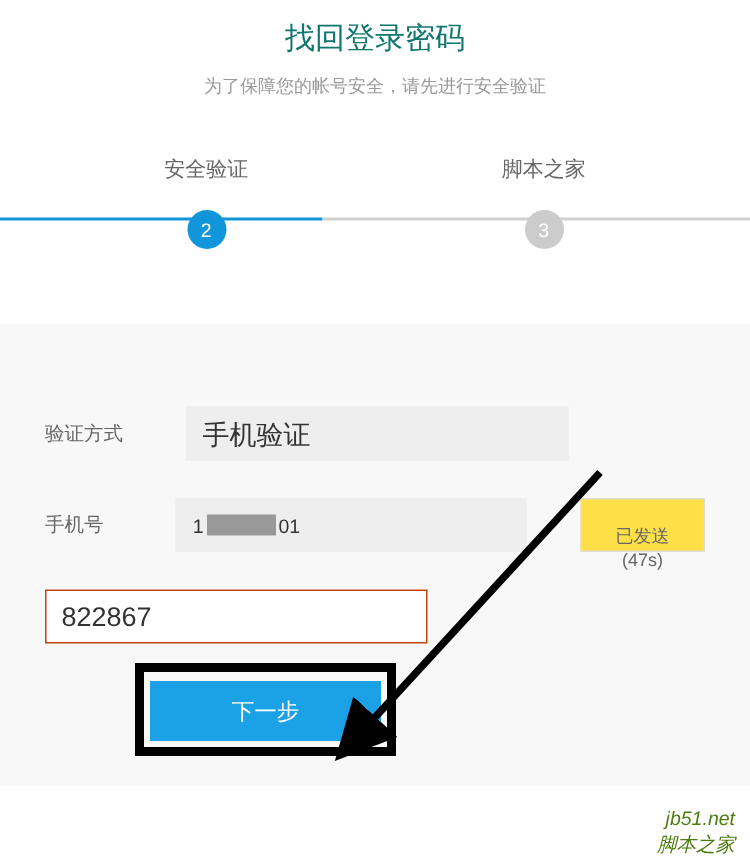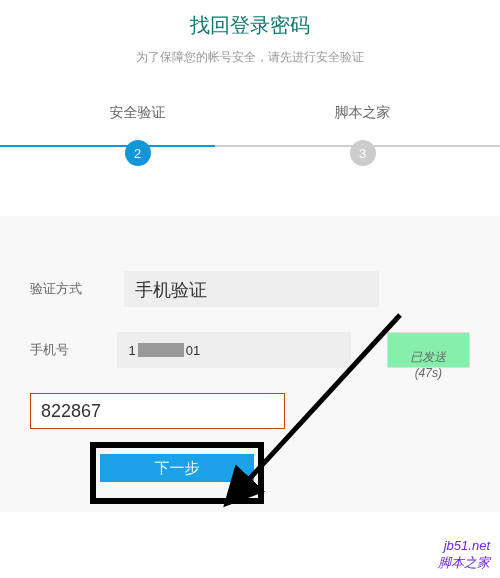--- a/index.html
+++ b/index.html
@@ -120,26 +120,25 @@
       display: inline-block;
       width: 46px;
       height: 14px;
       background: #999;
       margin: 0 2px;
     }
     .send-btn {
       margin-left: 12px;
       height: 36px;
       padding: 16px 12px;
-      background: #86efac;
+      background: #fde047;
       border: 1px solid #ddd;
       font-size: 12px;
       color: #666;
       cursor: pointer;
-      font-style: italic;
     }
     .code-input {
       width: 255px;
       border: 1px solid #c2410c;
       outline: none;
       font-family: inherit;
     }
     .submit-row {
       margin-left: 70px;
       margin-top: 10px;
@@ -149,39 +148,39 @@
       position: absolute;
       border: 6px solid #000;
       width: 174px;
       height: 62px;
       top: -12px;
       left: -10px;
       pointer-events: none;
     }
     .submit-btn {
       width: 154px;
-      height: 28px;
+      height: 40px;
       background: #1ba1e6;
       color: #fff;
       border: none;
       font-size: 15px;
       cursor: pointer;
     }
     .arrow {
       position: absolute;
       top: 310px;
       left: 200px;
       pointer-events: none;
       z-index: 10;
     }
     .watermark {
       position: absolute;
       bottom: 6px;
       right: 10px;
-      color: #6d28d9;
+      color: #4d7c0f;
       font-size: 13px;
       text-align: right;
       line-height: 1.3;
       font-style: italic;
     }
   </style>
 </head>
 <body>
 
 <div class="header">

